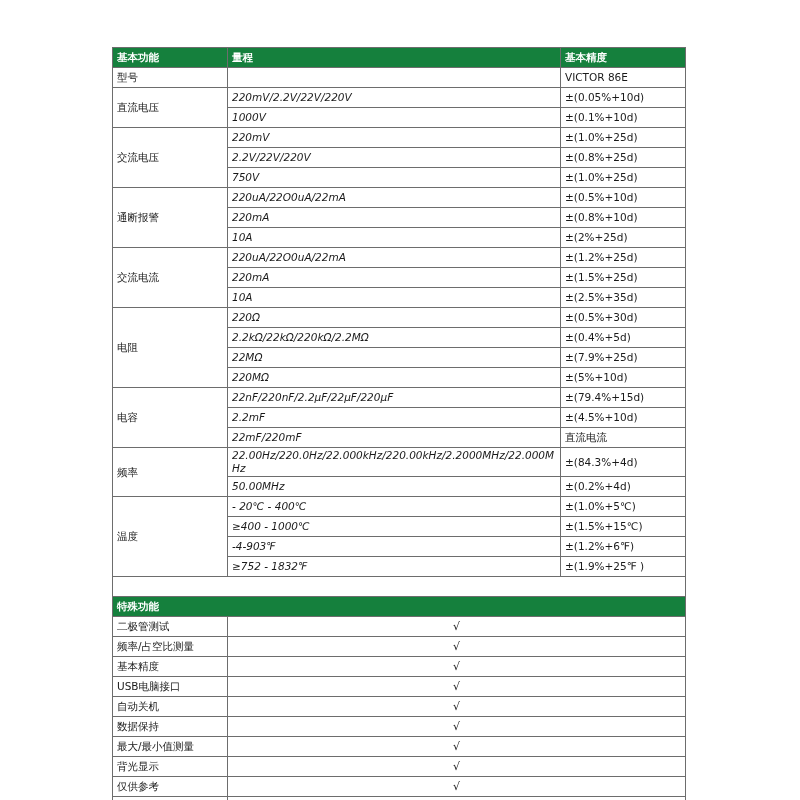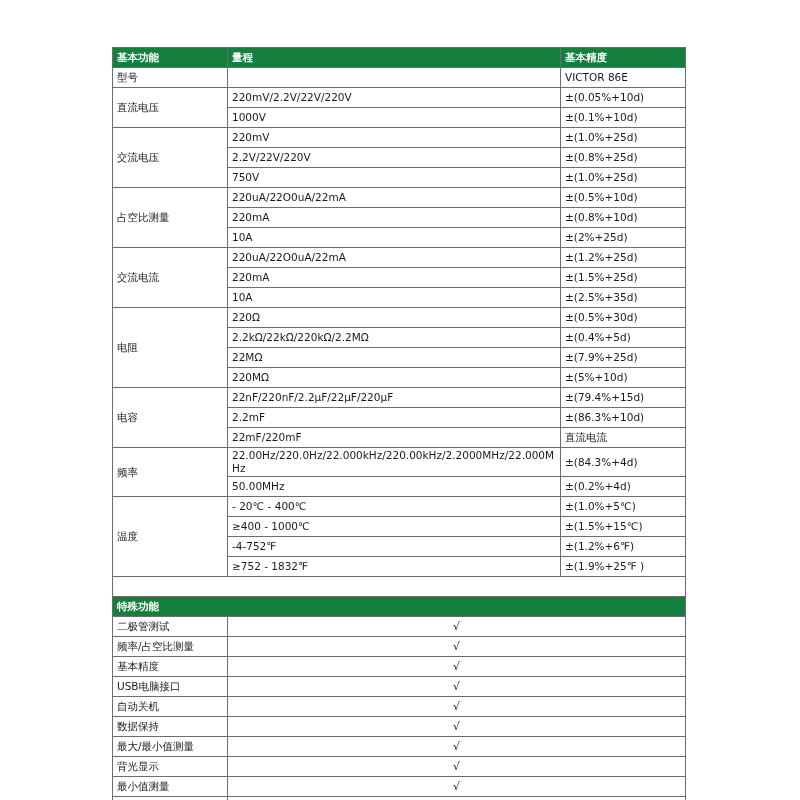--- a/index.html
+++ b/index.html
@@ -48,21 +48,21 @@
   }
   td.gap{
     border-left:1px solid #6d6d6d;
     border-right:1px solid #6d6d6d;
     border-top:1px solid #6d6d6d;
     border-bottom:1px solid #6d6d6d;
     height:17px;
   }
   td.center{text-align:center;}
   td.chk{text-align:center;font-size:11px;}
-  td.wrap{word-break:break-all;white-space:normal;}
+  td.wrap{word-break:break-all;white-space:normal;font-style:italic;}
   .tall{height:37px;}
 </style>
 </head>
 <body>
 
 <div id="sheet">
   <table class="spec" id="spec-table">
     <colgroup>
       <col class="c1">
         <col class="c2">
@@ -95,21 +95,21 @@
         </tr>
         <tr>
           <td class="wrap">2.2V/22V/220V</td>
           <td class="">±(0.8%+25d)</td>
         </tr>
         <tr>
           <td class="wrap">750V</td>
           <td class="">±(1.0%+25d)</td>
         </tr>
         <tr>
-          <td class="fn" rowspan="3">占空比测量</td>
+          <td class="fn" rowspan="3">通断报警</td>
           <td class="wrap">220uA/22O0uA/22mA</td>
           <td class="">±(0.5%+10d)</td>
         </tr>
         <tr>
           <td class="wrap">220mA</td>
           <td class="">±(0.8%+10d)</td>
         </tr>
         <tr>
           <td class="wrap">10A</td>
           <td class="">±(2%+25d)</td>
@@ -144,21 +144,21 @@
           <td class="wrap">220MΩ</td>
           <td class="">±(5%+10d)</td>
         </tr>
         <tr>
           <td class="fn" rowspan="3">电容</td>
           <td class="wrap">22nF/220nF/2.2μF/22μF/220μF</td>
           <td class="">±(79.4%+15d)</td>
         </tr>
         <tr>
           <td class="wrap">2.2mF</td>
-          <td class="">±(86.3%+10d)</td>
+          <td class="">±(4.5%+10d)</td>
         </tr>
         <tr>
           <td class="wrap">22mF/220mF</td>
           <td class="">直流电流</td>
         </tr>
         <tr>
           <td class="fn" rowspan="2">频率</td>
           <td class="wrap tall">22.00Hz/220.0Hz/22.000kHz/220.00kHz/2.2000MHz/22.000MHz</td>
           <td class="tall">±(84.3%+4d)</td>
         </tr>
@@ -169,21 +169,21 @@
         <tr>
           <td class="fn" rowspan="4">温度</td>
           <td class="wrap"> - 20℃ - 400℃</td>
           <td class="">±(1.0%+5℃)</td>
         </tr>
         <tr>
           <td class="wrap">≥400 - 1000℃</td>
           <td class="">±(1.5%+15℃)</td>
         </tr>
         <tr>
-          <td class="wrap">-4-752℉</td>
+          <td class="wrap">-4-903℉</td>
           <td class="">±(1.2%+6℉)</td>
         </tr>
         <tr>
           <td class="wrap">≥752 - 1832℉</td>
           <td class="">±(1.9%+25℉ )</td>
         </tr>
         <tr>
           <td colspan="3" class="gap">&nbsp;</td>
         </tr>
         <tr>
@@ -215,21 +215,21 @@
         </tr>
         <tr>
           <td>最大/最小值测量</td>
           <td colspan="2" class="chk">√</td>
         </tr>
         <tr>
           <td>背光显示</td>
           <td colspan="2" class="chk">√</td>
         </tr>
         <tr>
-          <td>最小值测量</td>
+          <td>仅供参考</td>
           <td colspan="2" class="chk">√</td>
         </tr>
         <tr>
           <td>交流电压频响</td>
           <td colspan="2" class="center">(40-400)Hz</td>
         </tr>
       </tbody>
   </table>
 </div>
 

